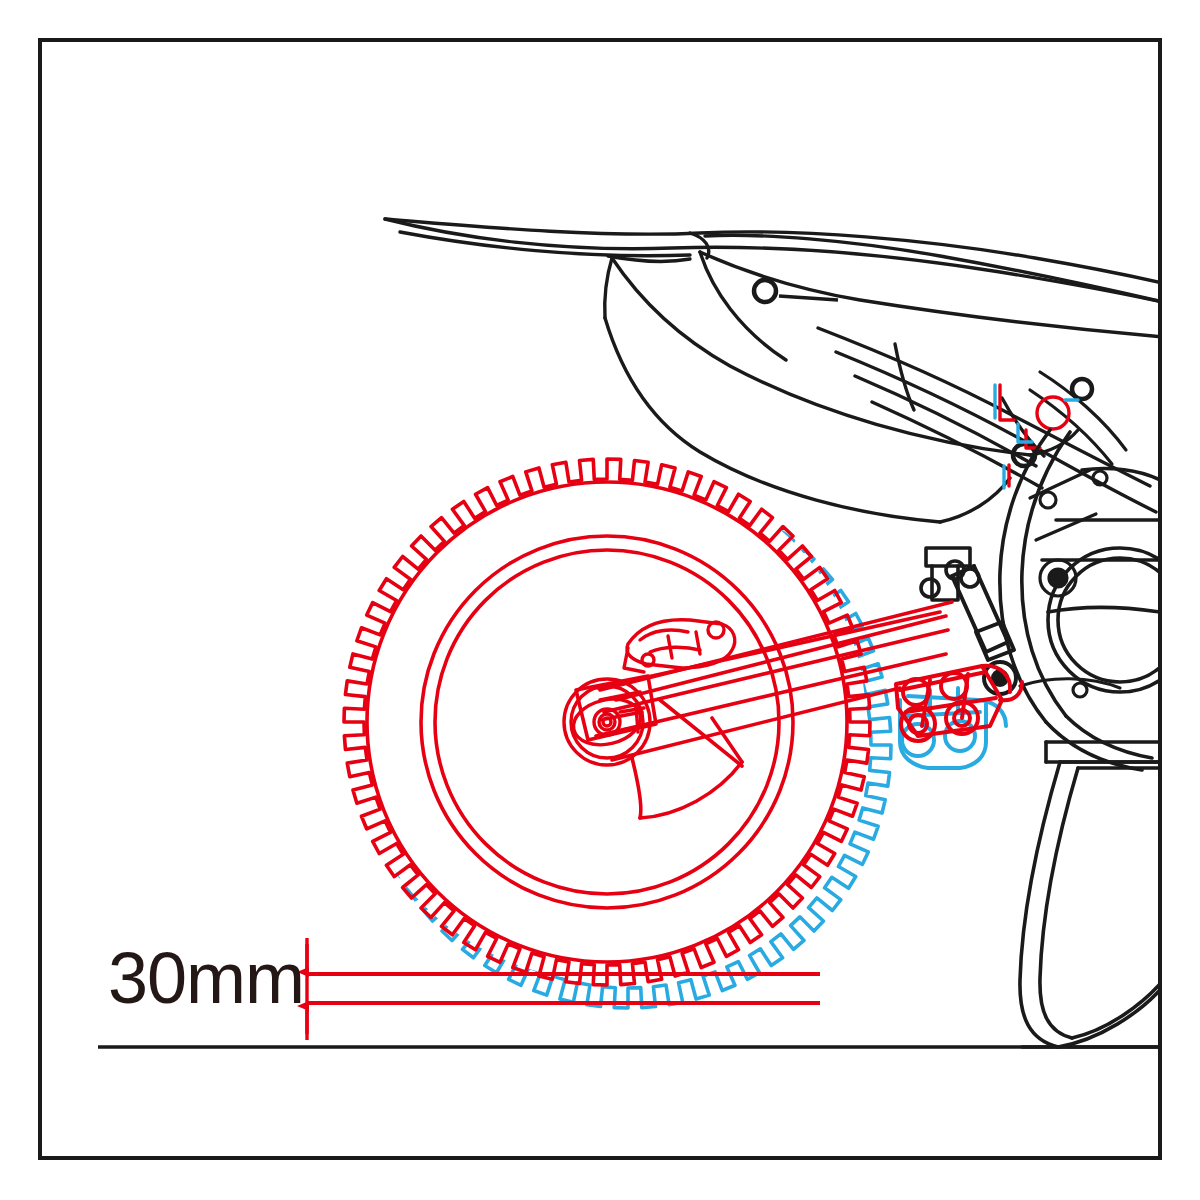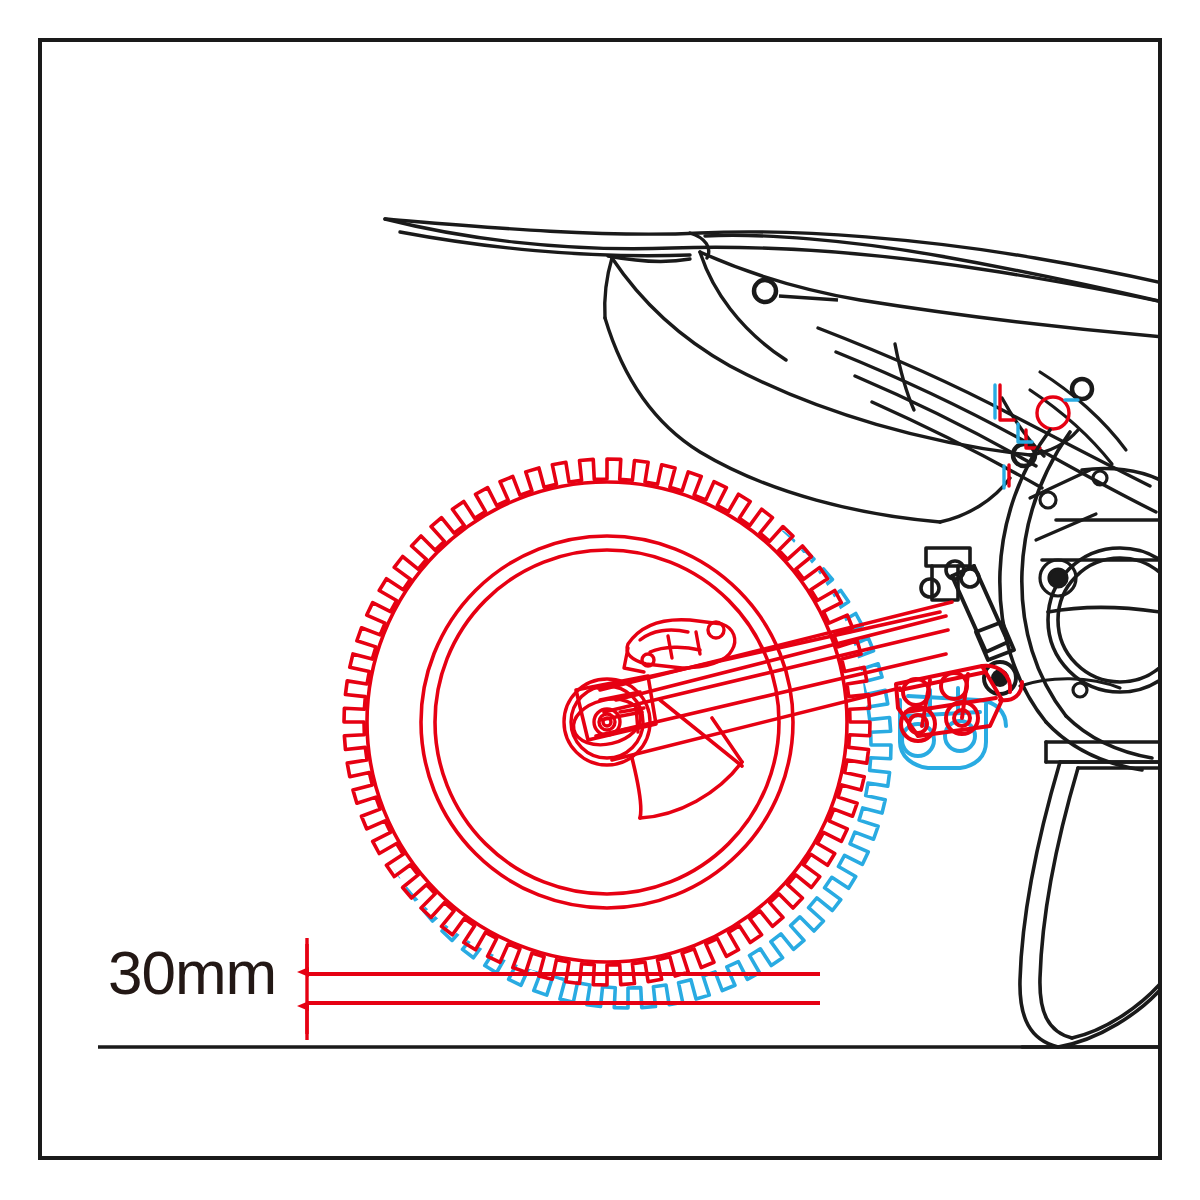--- a/index.html
+++ b/index.html
@@ -6,21 +6,21 @@
   body{
     width:1200px;height:1200px;
     font-family:"Liberation Sans","DejaVu Sans",sans-serif;
     overflow:hidden;position:relative;
   }
   #stage{position:relative;width:1200px;height:1200px;background:#ffffff;}
   #canvas{position:absolute;left:0;top:0;width:1200px;height:1200px;}
   .dim-text{
     position:absolute;
     font-family:"Liberation Sans","DejaVu Sans",sans-serif;
-    font-size:62px;
+    font-size:72px;
     font-weight:400;
     letter-spacing:-1px;
     color:#231815;
     white-space:nowrap;
     line-height:1;
   }
 </style>
 </head>
 <body>
 

